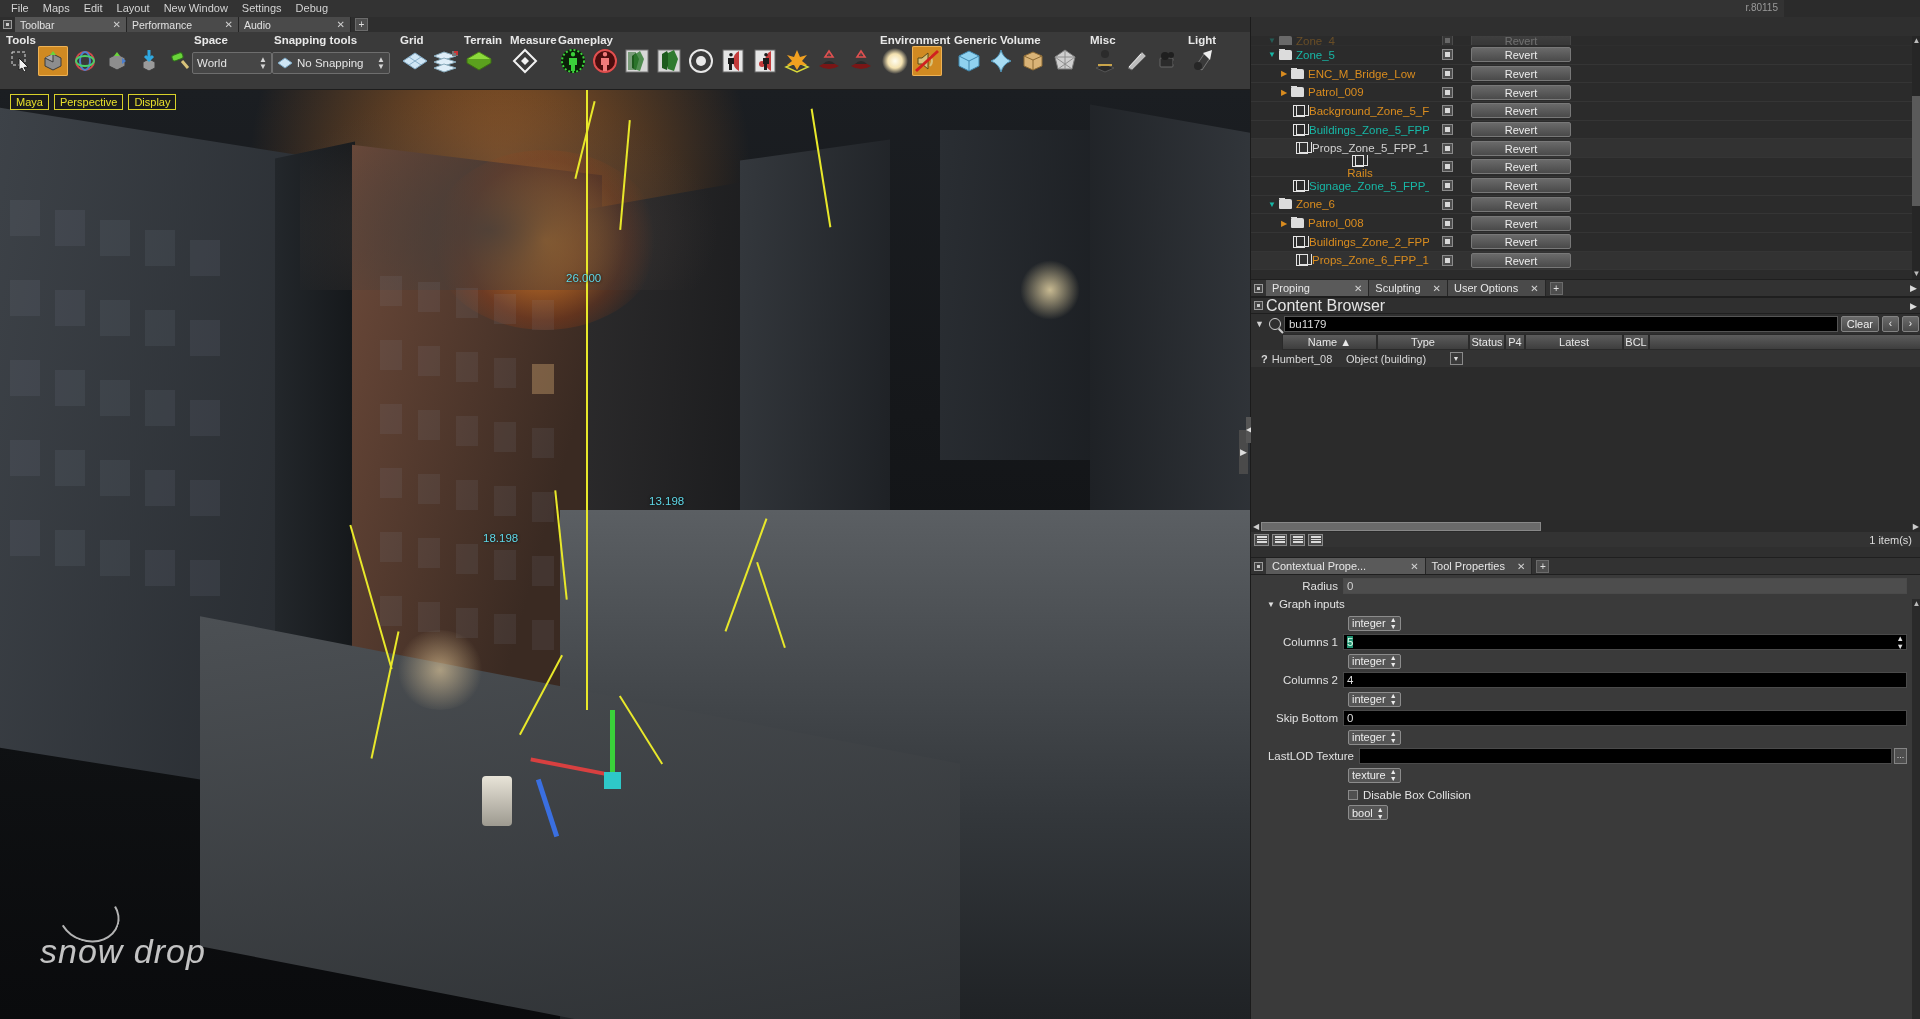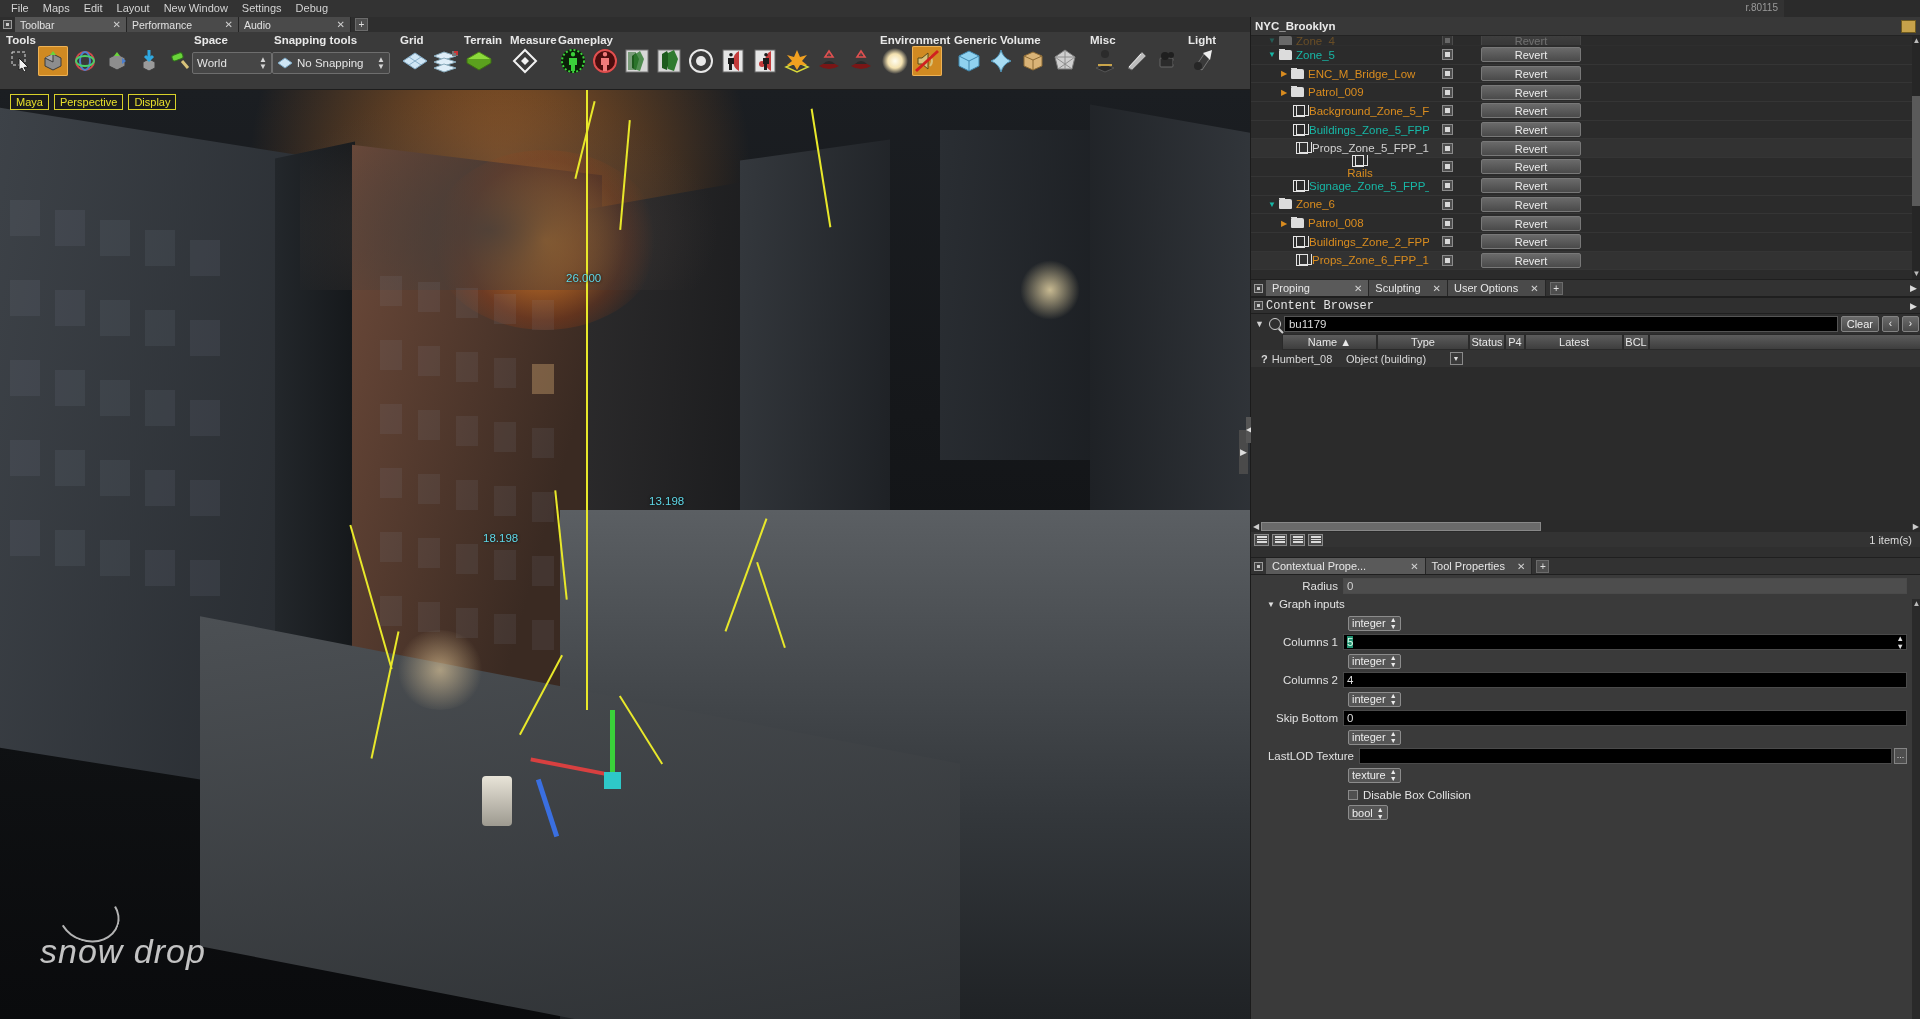--- a/index.html
+++ b/index.html
@@ -88,21 +88,21 @@
   .folder:before { content:""; position:absolute; left:0; top:-3px; width:6px; height:3px;
     background:#dcdcdc; border-radius:1px 1px 0 0;}
   .meshicon { width:12px; height:12px; border:1.4px solid #e4e4e4; margin-right:4px;
     position:relative; flex:0 0 auto; }
   .meshicon:before{content:"";position:absolute;left:2px;top:-3px;width:11px;height:11px;border:1.2px solid #e4e4e4;}
   .chkcell { flex:0 0 36px; display:flex; justify-content:center; }
   .chkbox { width:11px; height:11px; background:#4d4d4d; border:1px solid #8b8b8b; }
   .chkbox i { display:block; width:5px; height:5px; background:#d9d9d9; margin:2px; }
   .revert { width:100px; height:15px; background:linear-gradient(#6a6a6a,#4a4a4a);
     border:1px solid #787878; border-radius:2px; font-size:11px; color:#ededed;
-    text-align:center; line-height:14px; margin-left:16px; }
+    text-align:center; line-height:14px; margin-left:6px; }
   #hierScroll { position:absolute; right:0; top:0; width:9px; height:243px; background:#262626; }
   #hierScroll .thumb { position:absolute; left:0; top:60px; width:9px; height:110px; background:#5a5a5a; }
   #hierScroll .ar { position:absolute; left:0; width:9px; height:10px; color:#bbb; font-size:8px;
     text-align:center; line-height:10px; }
 
   
   .tabstrip { height:18px; background:#323232; display:flex; align-items:center;
     border-top:1px solid #1f1f1f; border-bottom:1px solid #1f1f1f;}
   .ptab { height:16px; background:#4a4a4a; border-right:1px solid #262626; font-size:11px;
     color:#e6e6e6; display:flex; align-items:center; padding:0 6px; gap:12px; }
@@ -589,24 +589,20 @@
     <span class="swoosh"></span>
     <span>snow drop</span>
   </div>
 
   <div id="vpRightArrow">▶</div>
 </div>
 
 <div id="rightdock">
   <div id="dockHandle">◀</div>
 
-  <div class="panelTitle">
-    <span>NYC_Brooklyn</span>
-    <span class="topRightIcon"></span>
-  </div>
 
   <div id="hier">
     <div id="hierRows">
         <div class="hrow" style="opacity: 0.35; height: 10px; overflow: hidden;">
           <span class="hname" style="padding-left: 16px;">
             <span class="twisty open">▼</span>
             <span class="folder"></span>
             <span style="color: rgb(217, 140, 31);">Zone_4</span>
           </span>
           <span class="chkcell">
@@ -793,21 +789,21 @@
     <div class="ptab">
       <span>User Options</span>
       <span class="x">✕</span>
     </div>
     <span class="plusbtn">+</span>
     <span class="striparrow">▶</span>
   </div>
 
   <div class="tabstrip" style="position:absolute;top:280px;width:670px;height:17px;background:#2f2f2f;">
     <span class="sqbtn"></span>
-    <span style="font-size:12px;color:#e4e4e4;font-family:Liberation Mono, monospace;">Content Browser</span>
+    <span style="font-size:16px;color:#e4e4e4;">Content Browser</span>
     <span class="striparrow">▶</span>
   </div>
 
   <div style="position:absolute;top:297px;width:670px;height:243px;background:#2f2f2f;">
 
     <div id="cbsearch">
       <span class="chev">▼</span>
       <span class="magn"></span>
       <div id="cbinput" title="Search assets">bu1179</div>
       <span class="smbtn">Clear</span>

